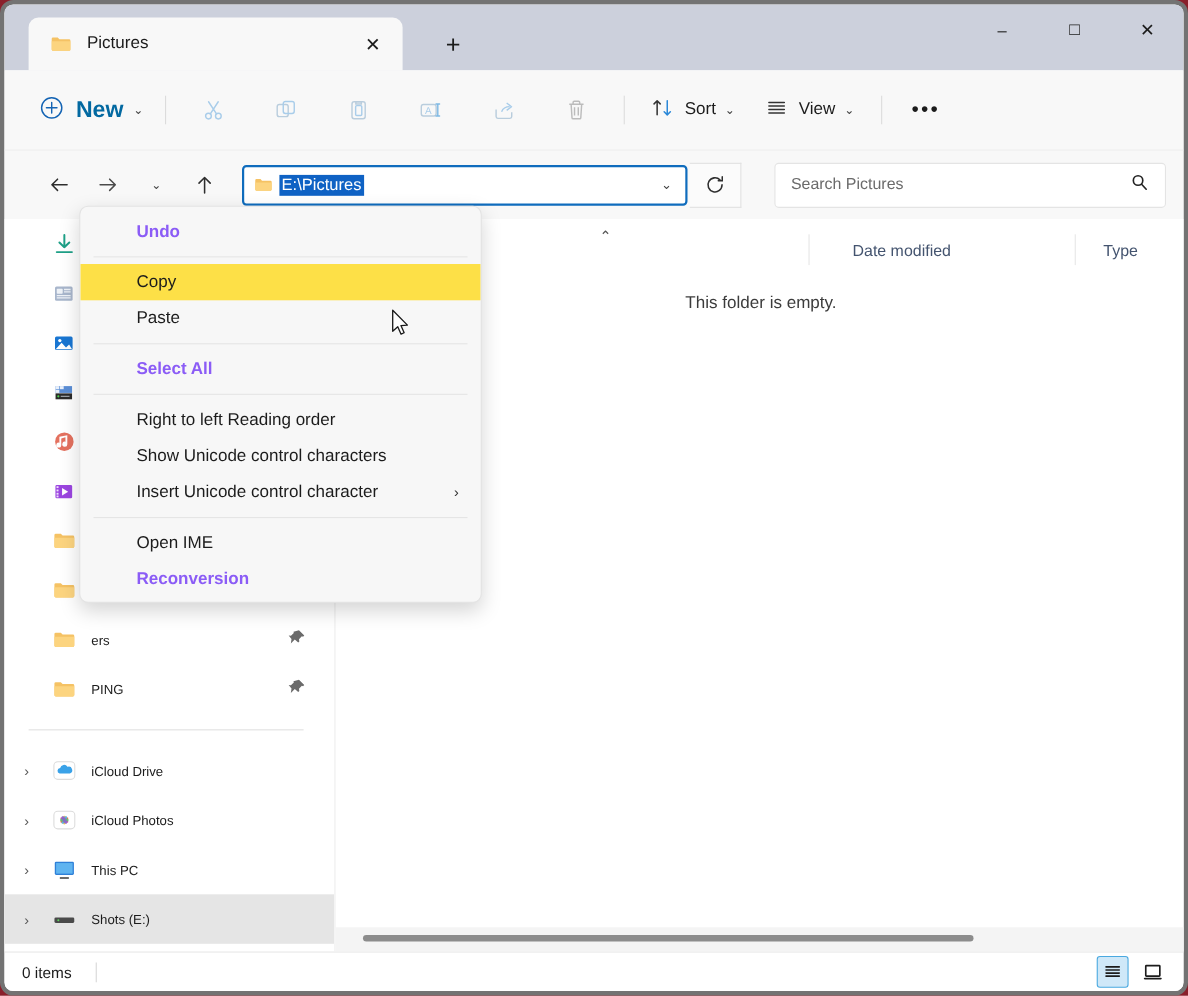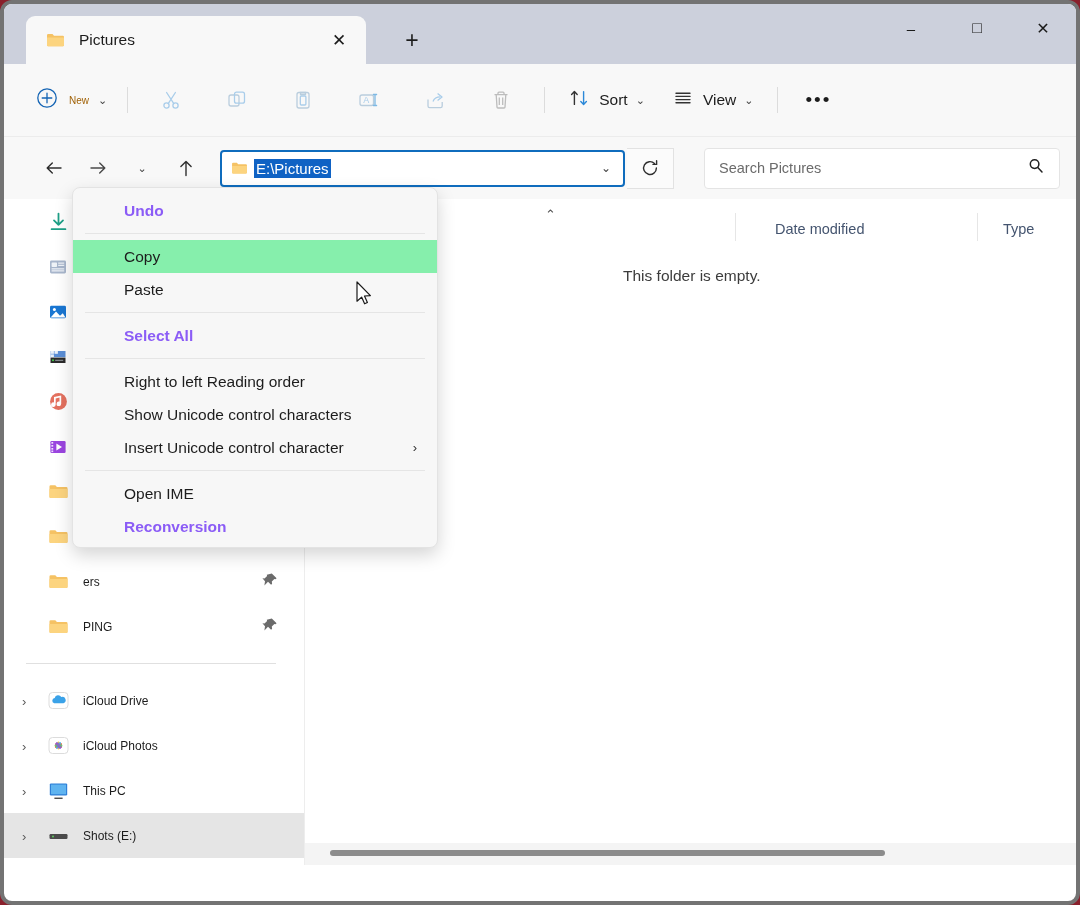--- a/index.html
+++ b/index.html
@@ -77,21 +77,21 @@
     left: 0; top: 60px; right: 0; height: 73px;
     background: #f8f8f8;
     display: flex; align-items: center;
     padding-left: 26px;
     border-bottom: 1px solid #ececec;
   }
   .tb-new {
     display: flex; align-items: center;
     height: 38px; padding: 0 10px 0 6px; border-radius: 5px;
   }
-  .tb-new .lbl { font-size: 10px; color: #a16207; margin: 0 9px 0 11px; }
+  .tb-new .lbl { font-size: 21px; color: #0369a1; margin: 0 9px 0 11px; font-weight: bold; }
   .tb-sep {
     width: 1px; height: 26px; background: #dcdcdc; margin: 0 10px;
   }
   .tb-icon {
     width: 44px; height: 40px;
     display: flex; align-items: center; justify-content: center;
     border-radius: 5px;
     margin: 0 11px;
   }
   .tb-text-btn {
@@ -259,21 +259,21 @@
     overflow: hidden;
   }
   .mi {
     height: 33px;
     display: flex; align-items: center;
     padding-left: 51px;
     font-size: 15.5px; color: #1c1c1c;
     position: relative;
   }
   .mi.disabled { color: #8b5cf6; font-weight: bold; }
-  .mi.hover { background: #86efac; }
+  .mi.hover { background: #fde047; }
   .mi .submenu-arrow {
     position: absolute; right: 20px; font-size: 13px; color: #333;
   }
   .mi-sep { height: 1px; background: #e5e5e5; margin: 6px 12px; }
 
   
   #cursor { position: absolute; left: 352px; top: 277px; }
 </style>
 </head>
 <body>
@@ -628,20 +628,37 @@
         <span class="col-sep" style="left:672px"></span>
         <span class="col" style="left:698px">Type</span>
       </div>
       <div id="emptytext">This folder is empty.</div>
       <div id="h-scroll-area">
         <div id="h-scroll-thumb"></div>
       </div>
     </div>
   </div>
 
+  <div id="statusbar">
+    <span id="itemcount">0 items</span>
+    <span id="status-sep"></span>
+    <span id="viewbtns">
+      <span class="viewbtn active">
+        <svg width="17" height="17" viewBox="0 0 17 17" stroke="#1c1c1c" stroke-width="1.5" stroke-linecap="round">
+          <path d="M2.5 4h12M2.5 6.8h12M2.5 9.6h12M2.5 12.4h12"></path>
+        </svg>
+      </span>
+      <span class="viewbtn">
+        <svg width="18" height="17" viewBox="0 0 18 17" fill="none" stroke="#1c1c1c" stroke-width="1.5">
+          <rect x="2.6" y="2.8" width="12.8" height="9.6" rx="0.6"></rect>
+          <path d="M1.6 14.6h14.8" stroke-linecap="round"></path>
+        </svg>
+      </span>
+    </span>
+  </div>
 
   <div id="ctxmenu">
     <div class="mi disabled">
         <span>Undo</span>
       </div>
     <div class="mi-sep"></div>
     <div class="mi hover">
         <span>Copy</span>
       </div>
     <div class="mi">

